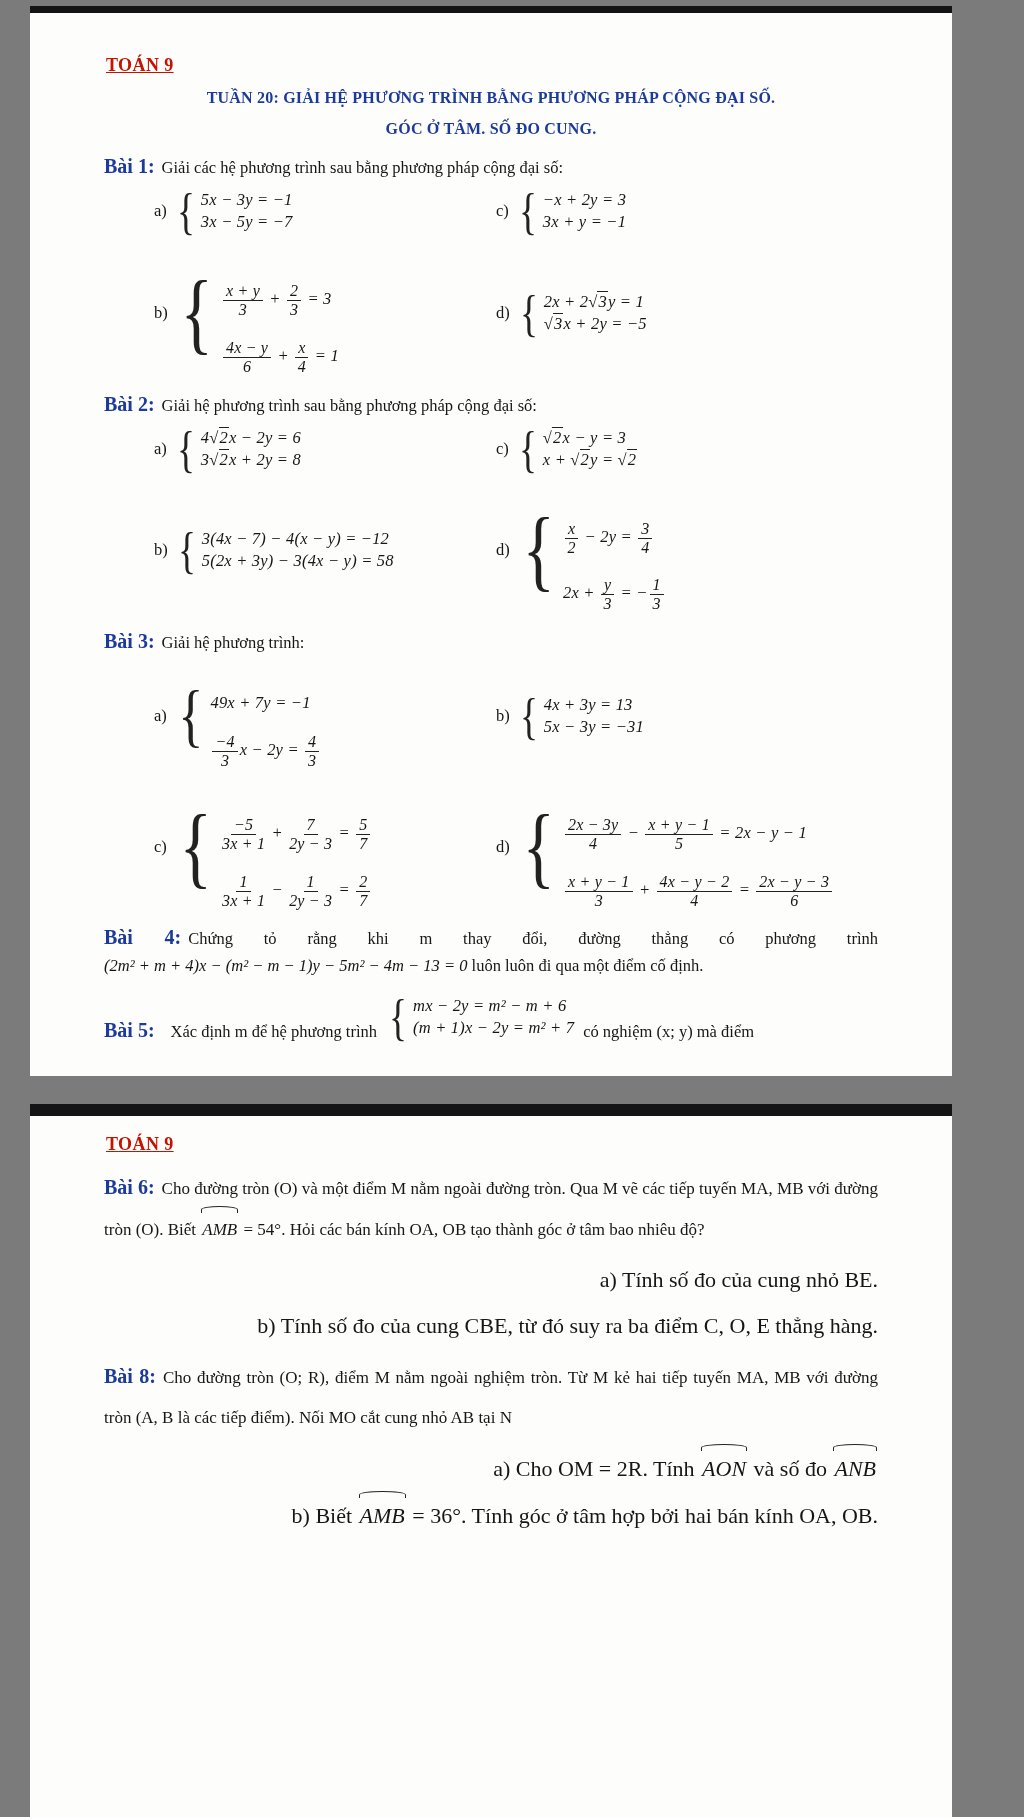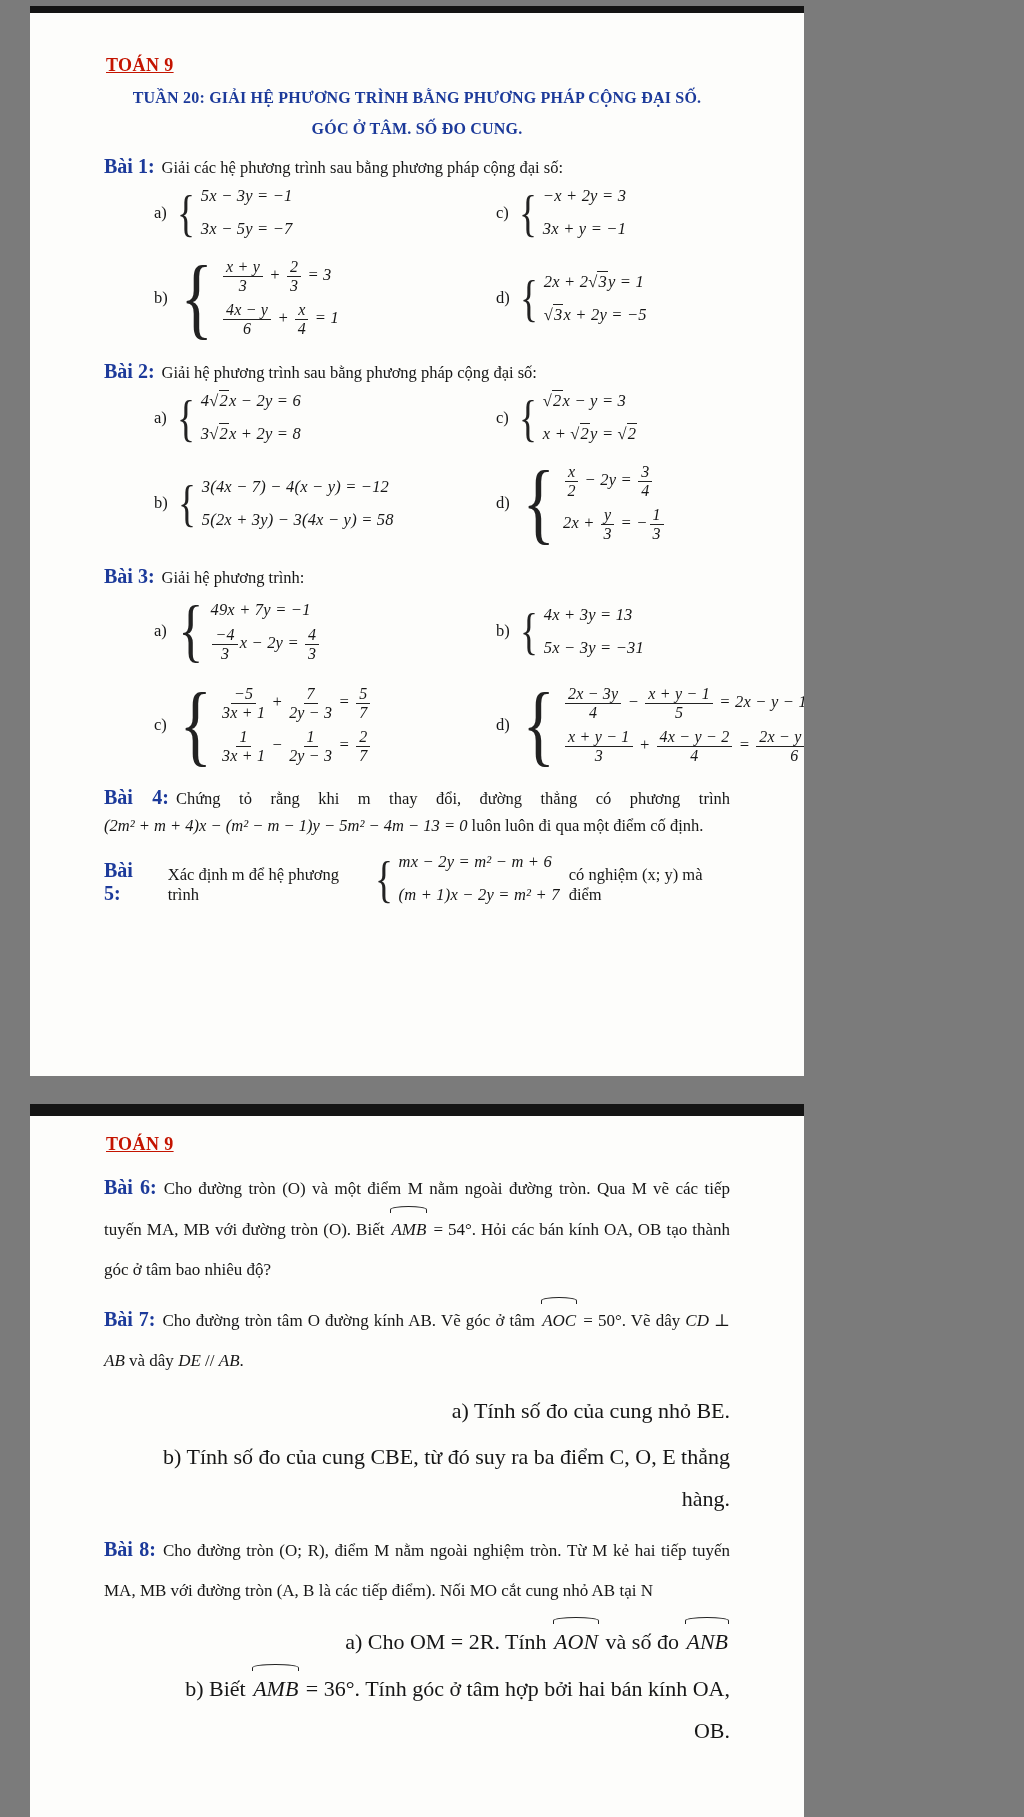--- a/index.html
+++ b/index.html
@@ -3,41 +3,41 @@
 <meta charset="utf-8">
 <style>
   html,body{margin:0;padding:0;}
   body{
     width:1024px;height:1817px;position:relative;overflow:hidden;
     background:#7b7b7b;
     font-family:"Liberation Serif","DejaVu Serif",serif;
     color:#161616;
   }
   :root{ --red:#c41400; --blue:#1c3a9a; --ink:#161616; }
-  .page{position:absolute;left:30px;width:774px;background:#fdfdfb;box-sizing:border-box;overflow:hidden;}
+  .page{position:absolute;left:30px;width:922px;background:#fdfdfb;box-sizing:border-box;overflow:hidden;}
   .page1{top:6px;height:1070px;border-top:7px solid #141414;padding:34px 74px 0;}
   .page2{top:1104px;height:713px;border-top:12px solid #141414;padding:10px 74px 0;}
 
   .doc-title{color:var(--red);font-weight:bold;font-size:18px;text-decoration:underline;margin:8px 0 12px 2px;letter-spacing:.4px;}
   .heading{color:var(--blue);font-weight:bold;font-size:16px;text-align:center;margin:13px 0;letter-spacing:.2px;}
   .prob-intro{font-size:16.5px;margin:17px 0 6px;}
   .blab{color:var(--blue);font-weight:bold;font-size:20px;margin-right:7px;}
 
   .sys-row{display:flex;align-items:center;padding-left:50px;margin:8px 0 14px;}
   .sys-col-l{width:342px;flex:none;}
   .sys-col-r{flex:1;}
 
   .system{display:inline-flex;align-items:center;}
   .sys-tag{margin-right:7px;font-size:16.5px;}
   .brace{line-height:1;transform:scaleX(.75);transform-origin:center;margin-right:3px;color:#222;font-weight:400;}
   .h2 .brace{font-size:50px;}
   .h3 .brace{font-size:70px;}
   .h4 .brace{font-size:90px;}
-  .eqs{display:inline-flex;flex-direction:column;gap:13px;}
-  .h3 .eqs,.h4 .eqs{gap:6px;}
+  .eqs{display:inline-flex;flex-direction:column;gap:2px;}
+  .h3 .eqs,.h4 .eqs{gap:20px;margin-top:32px;}
   .eq{font-style:italic;font-size:16.5px;white-space:nowrap;letter-spacing:.2px;}
 
   .frac{display:inline-flex;flex-direction:column;align-items:center;vertical-align:middle;margin:0 2px;line-height:1.12;font-size:16px;}
   .frac .num{padding:0 3px;border-bottom:1.3px solid #222;}
   .sqrt{white-space:nowrap;}
   .sqrt .rad{border-top:1.2px solid #222;padding:0 1px;}
   .arc{position:relative;display:inline-block;font-style:italic;padding:1px 2px 0;}
   .arc::before{content:"";position:absolute;top:-3px;left:1px;right:1px;height:6px;
     border:1.4px solid #222;border-bottom:none;border-radius:100% 100% 0 0 / 100% 100% 0 0;}
   .mi{font-style:italic;}
@@ -293,23 +293,20 @@
 </div>
 
 <div class="page page2 p2">
 
   <div class="doc-title">TOÁN 9</div>
 
   <p>
     <span class="blab">Bài 6:</span><span>Cho đường tròn (O) và một điểm M nằm ngoài đường tròn. Qua M vẽ các tiếp tuyến MA, MB với đường tròn (O). Biết <span class="arc">AMB</span> = 54°. Hỏi các bán kính OA, OB tạo thành góc ở tâm bao nhiêu độ?</span>
   </p>
 
-  <p>
-    <span class="blab">Bài 7:</span><span>Cho đường tròn tâm O đường kính AB. Vẽ góc ở tâm <span class="arc">AOC</span> = 50°. Vẽ dây <span class="mi">CD</span> ⊥ <span class="mi">AB</span> và dây <span class="mi">DE</span> // <span class="mi">AB</span>.</span>
-  </p>
   <div class="item">a) Tính số đo của cung nhỏ BE.</div>
   <div class="item">b) Tính số đo của cung CBE, từ đó suy ra ba điểm C, O, E thẳng hàng.</div>
 
   <p>
     <span class="blab">Bài 8:</span><span>Cho đường tròn (O; R), điểm M nằm ngoài nghiệm tròn. Từ M kẻ hai tiếp tuyến MA, MB với đường tròn (A, B là các tiếp điểm). Nối MO cắt cung nhỏ AB tại N</span>
   </p>
   <div class="item">a) Cho OM = 2R. Tính <span class="arc">AON</span> và số đo <span class="arc">ANB</span></div>
   <div class="item">b) Biết <span class="arc">AMB</span> = 36°. Tính góc ở tâm hợp bởi hai bán kính OA, OB.</div>
 
 </div>

